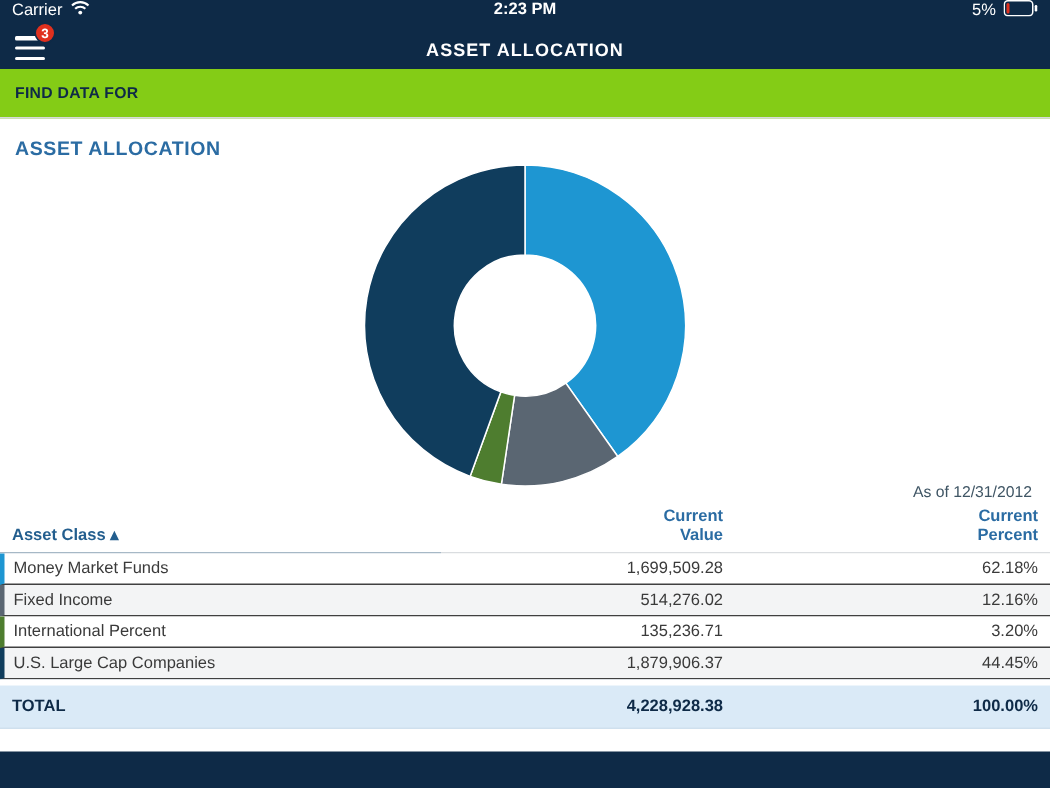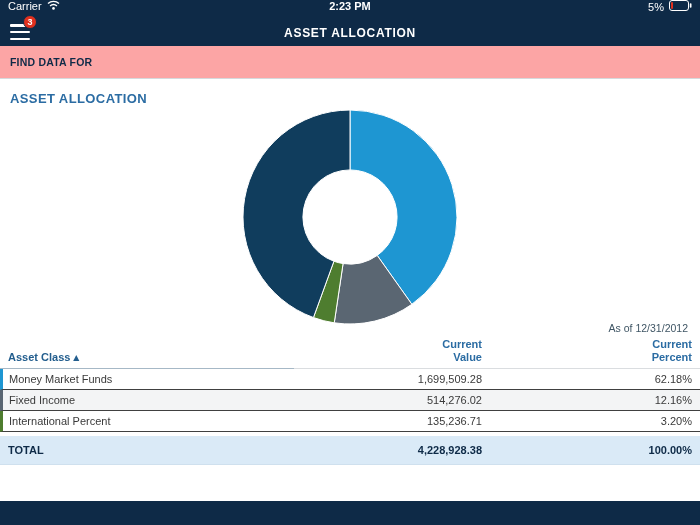--- a/index.html
+++ b/index.html
@@ -32,21 +32,21 @@
   .hamburger i { display: block; height: 2.5px; background: #fff; border-radius: 1px; }
   .badge {
     position: absolute; left: 13px; top: -9px;
     background: #e0301e; color: #fff; font-size: 9px; font-weight: bold;
     min-width: 14px; height: 14px; border-radius: 7px; padding: 0 3px;
     display: flex; align-items: center; justify-content: center;
     border: 1px solid #0e2a47;
   }
   
   .findbar {
-    height: 33px; background: #fca5a5; border-bottom: 1px solid #d6d9dc;
+    height: 33px; background: #84cc16; border-bottom: 1px solid #d6d9dc;
     display: flex; align-items: center; padding: 0 10px; gap: 10px;
   }
   .find-label { color: #0e2a47; font-size: 10.5px; font-weight: bold; letter-spacing: .2px; }
   .select-wrap { position: relative; width: 345px; height: 22px; }
   .select-wrap select {
     width: 100%; height: 100%; font-size: 11px; font-family: inherit;
     padding: 0 22px 0 7px; color: #222;
     border: 1px solid #b4bac0; border-radius: 3px; background: #fff;
     appearance: none; -webkit-appearance: none; -moz-appearance: none;
   }
@@ -159,20 +159,25 @@
       <tr class="alt">
     <td class="asset" style="border-left: 3px solid rgb(90, 102, 114);">Fixed Income</td>
     <td class="val">514,276.02</td>
     <td class="pct">12.16%</td>
   </tr>
       <tr>
     <td class="asset" style="border-left: 3px solid rgb(78, 125, 47);">International Percent</td>
     <td class="val">135,236.71</td>
     <td class="pct">3.20%</td>
   </tr>
+      <tr class="alt">
+    <td class="asset" style="border-left: 3px solid rgb(16, 61, 93);">U.S. Large Cap Companies</td>
+    <td class="val">1,879,906.37</td>
+    <td class="pct">44.45%</td>
+  </tr>
     </tbody>
   <tfoot>
     <tr>
       <td>TOTAL</td>
       <td class="val">4,228,928.38</td>
       <td class="pct">100.00%</td>
     </tr>
   </tfoot>
 </table>
 

